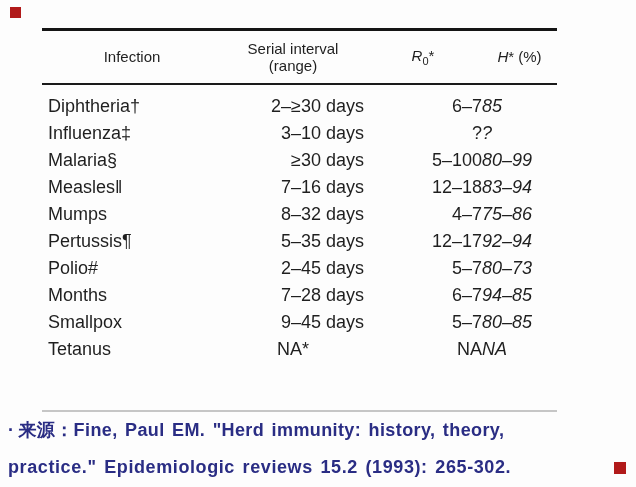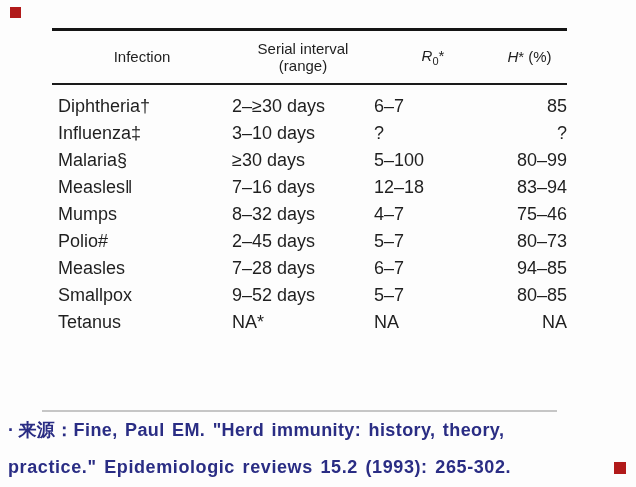--- a/index.html
+++ b/index.html
@@ -16,21 +16,21 @@
   }
   .corner-square {
     position: absolute;
     background: #b11a1a;
   }
   .corner-square.tl { left: 10px; top: 7px; width: 11px; height: 11px; }
   .corner-square.br { left: 614px; top: 462px; width: 12px; height: 12px; }
 
   .paper-table-wrap {
     position: absolute;
-    left: 52px; top: 28px; width: 515px;
+    left: 42px; top: 28px; width: 515px;
   }
   table.paper-table {
     border-collapse: collapse;
     width: 515px;
     color: #1f1f1f;
     border-top: 3px solid #151515;
   }
   table.paper-table col.c1 { width: 180px; }
   table.paper-table col.c2 { width: 142px; }
   table.paper-table col.c3 { width: 118px; }
@@ -51,25 +51,25 @@
 
   tbody td {
     font-size: 18px;
     height: 27px;
     padding: 0;
     vertical-align: middle;
     white-space: nowrap;
   }
   tbody tr:first-child td { padding-top: 8px; }
   td.col-infection { text-align: left; padding-left: 6px; }
-  td.col-serial   { text-align: left; }
-  td.col-r0       { text-align: left; }
-  td.col-h        { text-align: right; }
+  td.col-serial   { text-align: right; }
+  td.col-r0       { text-align: right; }
+  td.col-h        { text-align: left; font-style: italic; }
   
-  tbody tr:nth-child(10) td.col-serial { }
+  tbody tr:nth-child(10) td.col-serial { text-align: center; }
 
   .table-bottom-rule {
     position: absolute;
     left: 42px; top: 410px;
     width: 515px; height: 2px;
     background: #c6c6c6;
   }
 
   .citation {
     position: absolute;
@@ -138,37 +138,43 @@
           <tr>
             <td class="col-infection">Measles‖</td>
             <td class="col-serial">7–16 days</td>
             <td class="col-r0">12–18</td>
             <td class="col-h">83–94</td>
           </tr>
           <tr>
             <td class="col-infection">Mumps</td>
             <td class="col-serial">8–32 days</td>
             <td class="col-r0">4–7</td>
-            <td class="col-h">75–46</td>
+            <td class="col-h">75–86</td>
+          </tr>
+          <tr>
+            <td class="col-infection">Pertussis¶</td>
+            <td class="col-serial">5–35 days</td>
+            <td class="col-r0">12–17</td>
+            <td class="col-h">92–94</td>
           </tr>
           <tr>
             <td class="col-infection">Polio#</td>
             <td class="col-serial">2–45 days</td>
             <td class="col-r0">5–7</td>
             <td class="col-h">80–73</td>
           </tr>
           <tr>
-            <td class="col-infection">Measles</td>
+            <td class="col-infection">Months</td>
             <td class="col-serial">7–28 days</td>
             <td class="col-r0">6–7</td>
             <td class="col-h">94–85</td>
           </tr>
           <tr>
             <td class="col-infection">Smallpox</td>
-            <td class="col-serial">9–52 days</td>
+            <td class="col-serial">9–45 days</td>
             <td class="col-r0">5–7</td>
             <td class="col-h">80–85</td>
           </tr>
           <tr>
             <td class="col-infection">Tetanus</td>
             <td class="col-serial">NA*</td>
             <td class="col-r0">NA</td>
             <td class="col-h">NA</td>
           </tr>
         </tbody>

